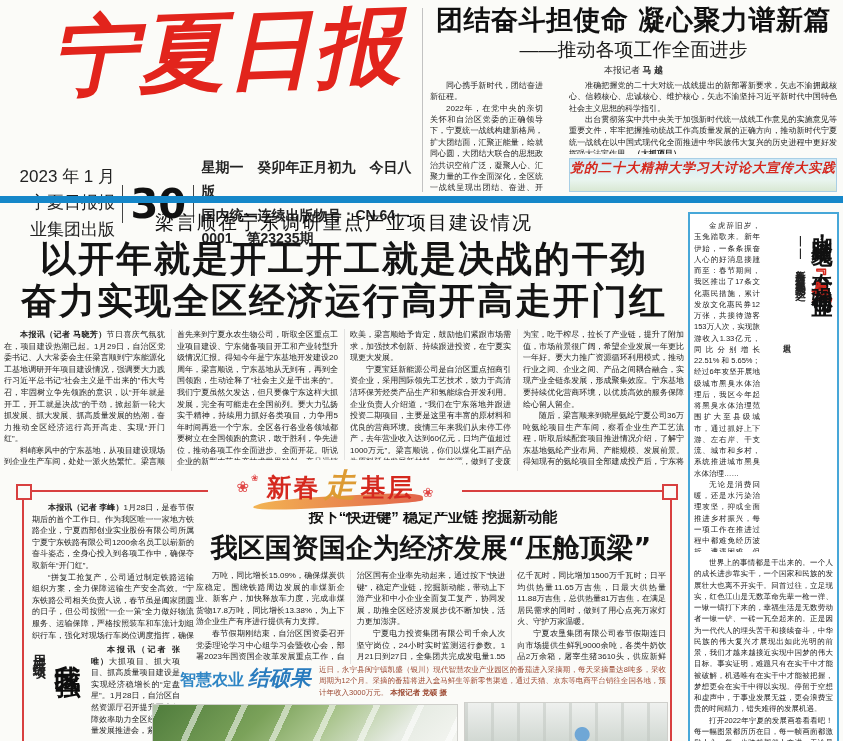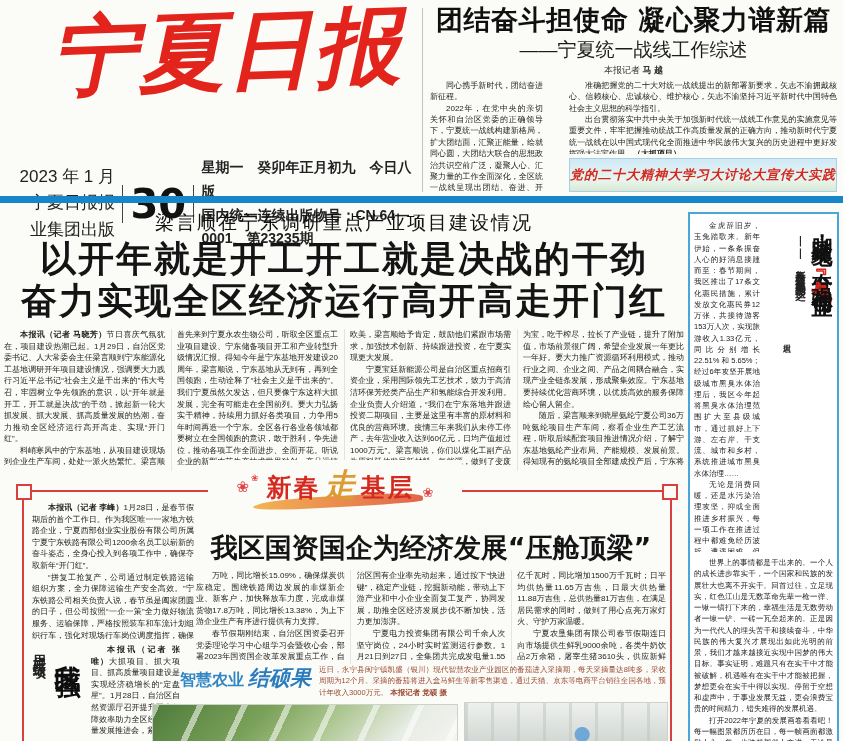--- a/index.html
+++ b/index.html
@@ -28,21 +28,21 @@
   .ta-h1{font-size:27px;font-weight:900;text-align:center;color:#101010;margin:0;
          font-family:"DejaVu Sans",sans-serif;line-height:1.15;letter-spacing:0.5px;}
   .ta-h2{font-size:19px;text-align:center;font-weight:500;color:#1c1c1c;margin:2px 0 1px;}
   .ta-byline{text-align:center;font-size:9px;color:#333;margin-bottom:3px;}
   .ta-cols{display:flex;gap:26px;height:112px;}
   .ta-col{flex:1;font-size:8px;line-height:1.42;text-align:justify;color:#222;overflow:hidden;}
   .col2{display:flex;flex-direction:column;overflow:visible;}
   .col2-text{height:78px;overflow:hidden;}
   p.ind{text-indent:2em;margin:0;}
   .jump{font-weight:bold;}
-  .slogan-banner{margin-top:4px;height:36px;display:flex;align-items:center;justify-content:center;
+  .slogan-banner{margin-top:4px;height:36px;display:flex;align-items:flex-start;justify-content:center;
          background:linear-gradient(180deg,#cfe9f7 0%,#e9f5ef 65%,#d9e8d3 100%);
          border:1px solid #a9cfe5;color:#d5281e;font-weight:bold;font-style:italic;
          font-size:13px;letter-spacing:1px;font-family:"DejaVu Serif",serif;white-space:nowrap;}
 
   
   .blue-bar{position:absolute;left:0;top:196px;width:843px;height:7px;background:#1587c9;}
 
   
   .main-article{position:absolute;left:4px;top:210px;width:680px;}
   .kicker{text-align:center;font-size:19px;color:#111;letter-spacing:2px;margin:0 0 2px;}
@@ -145,21 +145,21 @@
       <div class="d-right">
         <div>星期一　癸卯年正月初九　今日八版</div>
         <div>国内统一连续出版物号：CN 64—0001　第23235期</div>
       </div>
     </div>
   </div>
   <div class="vrule"></div>
 
   <div class="top-article">
     <h1 class="ta-h1">团结奋斗担使命 凝心聚力谱新篇</h1>
-    <div class="ta-h2">——宁夏统一战线工作综述</div>
+    <div class="ta-h2">——推动各项工作全面进步</div>
     <div class="ta-byline">
       <span>本报记者</span>
       <b>马 越</b>
     </div>
     <div class="ta-cols">
       <div class="ta-col">
         <p class="ind">同心携手新时代，团结奋进新征程。</p>
         <p class="ind">2022年，在党中央的亲切关怀和自治区党委的正确领导下，宁夏统一战线构建新格局，扩大团结面，汇聚正能量，绘就同心圆，大团结大联合的思想政治共识空前广泛，凝聚人心、汇聚力量的工作全面深化，全区统一战线呈现出团结、奋进、开拓、活跃的良好局面。</p>
 
       </div>
@@ -209,20 +209,21 @@
       <p>打开2022年宁夏的发展画卷看看吧！每一幅图景都历历在目，每一帧画面都激励人心，每一步跨越都催人奋进。无论是经济发展取得亮眼成绩，还是民生领域不断取得突破，地处西北的宁夏大地之所以在多重矛盾交织、困难挑战叠加的情况下交出催人奋进的答卷，靠的是宁夏儿女的埋头苦干、携手奋斗。而这一切也让我们更加坚信，历史的精彩要用脚踏实地来书写，明天的辉煌要靠埋头苦干来创造，只有涵养脚踏实地的定力，才能办好宁夏的事、走好宁夏的路。</p>
 
     </div>
   </div>
 
   <div class="red-box">
     <div class="lead-col">
       <p><span class="lead-b">本报讯（记者 李峰）</span><span>1月28日，是春节假期后的首个工作日。作为我区唯一一家地方铁路企业，宁夏西部创业实业股份有限公司所属宁夏宁东铁路有限公司1200余名员工以崭新的奋斗姿态，全身心投入到各项工作中，确保夺取新年“开门红”。</span></p>
       <p>“拼复工抢复产，公司通过制定铁路运输组织方案，全力保障运输生产安全高效。”宁东铁路公司相关负责人说，春节虽是阖家团圆的日子，但公司按照“一企一策”全力做好物流服务、运输保障，严格按照装车和车流计划组织行车，强化对现场行车岗位调度指挥，确保运输组织顺畅、调度指挥安全。根据运输计划，精准调配好人员装备，确保生产接续有力。主动与上下游客户联系沟通，加大外煤进宁组织力度，完成运量26.7</p>
     </div>
+    <div class="gq-kicker">按下“快进键” 稳定产业链 挖掘新动能</div>
     <div class="gq-headline">我区国资国企为经济发展“压舱顶梁”</div>
     <div class="gq-cols">
       <p>万吨，同比增长15.09%，确保煤炭供应稳定。围绕铁路周边发展的非煤新企业、新客户，加快释放车力度，完成非煤货物17.8万吨，同比增长13.38%，为上下游企业生产有序进行提供有力支撑。</p>
       <p>春节假期刚结束，自治区国资委召开党委理论学习中心组学习会暨收心会，部署2023年国资国企改革发展重点工作，自治区国有企业率先动起来，通过按下“快进键”，稳定产业链，挖掘新动能，带动上下游产业和中小企业全面复工复产，协同发展，助推全区经济发展步伐不断加快，活力更加澎湃。</p>
       <p>宁夏电力投资集团有限公司千余人次坚守岗位，24小时实时监测运行参数。1月21日到27日，全集团共完成发电量1.55亿千瓦时，同比增加1500万千瓦时；日平均供热量11.65万吉焦，日最大供热量11.88万吉焦，总供热量81万吉焦，在满足居民需求的同时，做到了用心点亮万家灯火、守护万家温暖。</p>
       <p>宁夏农垦集团有限公司春节假期连日向市场提供生鲜乳9000余吨，各类牛奶饮品2万余箱，屠宰生猪3610头，供应新鲜猪肉325吨，以实际行动保障了全区人民的“奶瓶子”“肉案子”；宁夏水务投资集团有限公司以安全稳定供排水为第一要务，严格执行24小时领导带班制度，检维人员和车辆随时待命，供水服务热线24小时接听来电，及时协调解决用户反映的各类用水问题。</p>
     </div>
     <div class="zw">
       <div class="zw-titles">
         <div class="zw-side">用好三级项</div>

